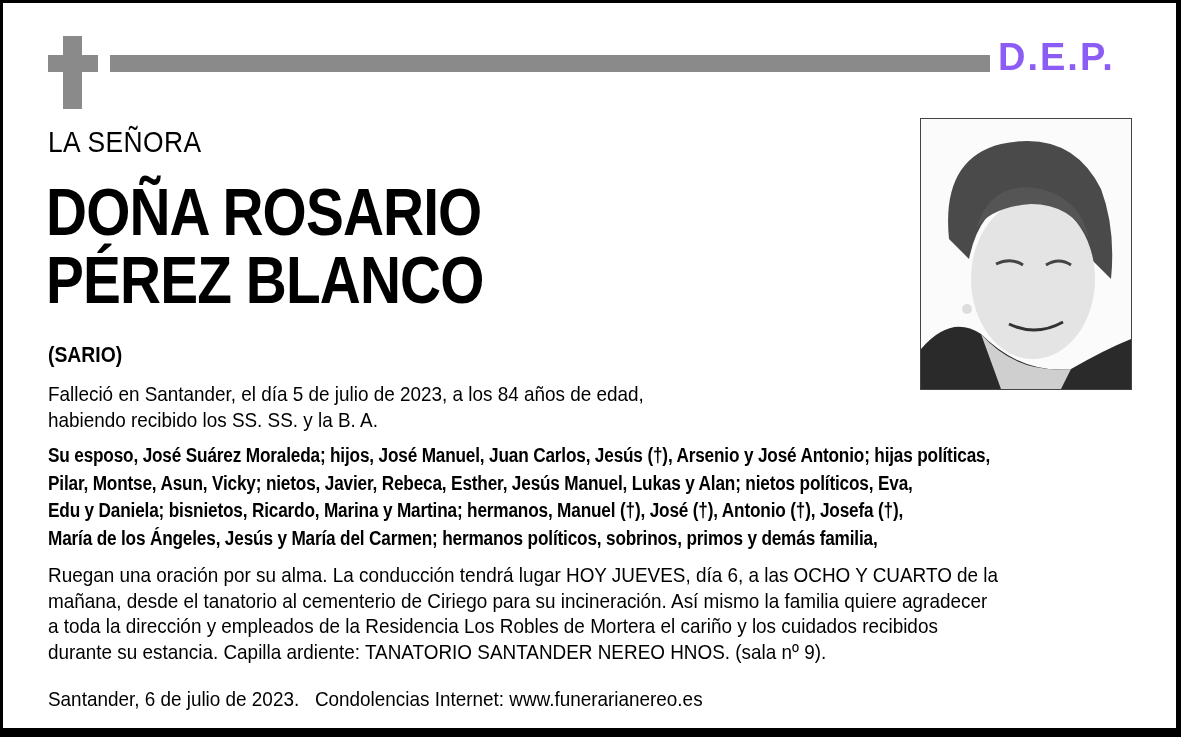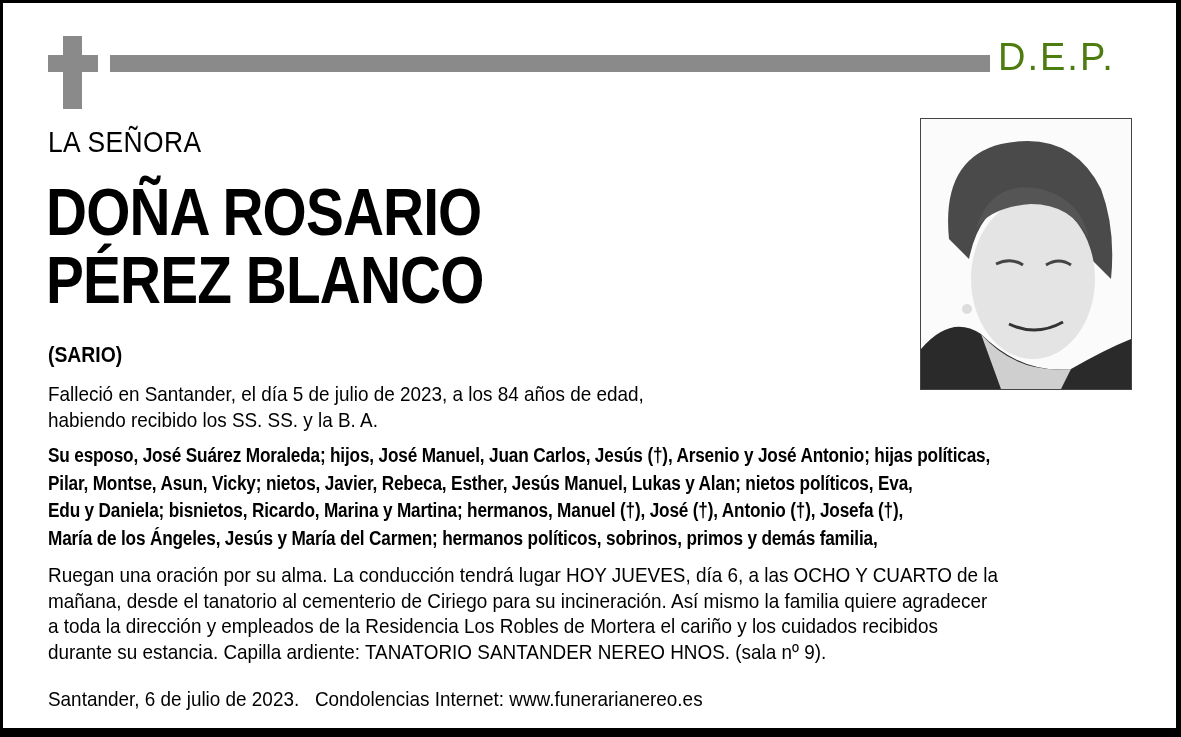--- a/index.html
+++ b/index.html
@@ -3,21 +3,21 @@
 <meta charset="utf-8">
 <style>
   html, body { margin: 0; padding: 0; background: #fff; }
   body { width: 1181px; height: 737px; position: relative; overflow: hidden;
          font-family: "Liberation Sans", "DejaVu Sans", sans-serif; color: #000; }
   .frame { position: absolute; left: 0; top: 0; width: 1181px; height: 737px; box-sizing: border-box;
            border-left: 3px solid #000; border-top: 3px solid #000; border-right: 5px solid #000; border-bottom: 9px solid #000; }
   .cross-v { position: absolute; left: 63px; top: 36px; width: 19px; height: 73px; background: #8a8a8a; }
   .cross-h { position: absolute; left: 48px; top: 55px; width: 50px; height: 17px; background: #8a8a8a; }
   .rule { position: absolute; left: 110px; top: 55px; width: 880px; height: 17px; background: #8a8a8a; }
-  .dep { position: absolute; left: 998px; top: 38px; font-size: 38px; font-weight: normal; color: #4d7c0f; letter-spacing: 2px; line-height: 1; }
+  .dep { position: absolute; left: 998px; top: 38px; font-size: 38px; font-weight: bold; color: #8b5cf6; letter-spacing: 2px; line-height: 1; }
   .label { position: absolute; left: 48px; top: 125px; font-size: 30px; line-height: 34px; letter-spacing: 0.5px; transform: scaleX(0.88); transform-origin: left; }
   .name { position: absolute; left: 46px; top: 178px; font-size: 66px; font-weight: bold; line-height: 68px; transform: scaleX(0.86); transform-origin: left; letter-spacing: -1px; white-space: nowrap; }
   .nick { position: absolute; left: 48px; top: 342px; font-size: 22px; font-weight: bold; line-height: 26px; transform: scaleX(0.88); transform-origin: left; }
   .photo { position: absolute; left: 920px; top: 118px; width: 212px; height: 272px; box-sizing: border-box; border: 1px solid #444; background: #fff; }
   .p { position: absolute; left: 48px; font-size: 21px; line-height: 25.5px; transform: scaleX(0.9); transform-origin: left; white-space: nowrap; }
   .b { font-weight: bold; font-size: 20px; line-height: 27.5px; transform: scaleX(0.86); letter-spacing: -0.2px; }
   .p1 { top: 381px; }
   .p2 { top: 442px; }
   .p3 { top: 562px; }
   .p4 { top: 686px; }

